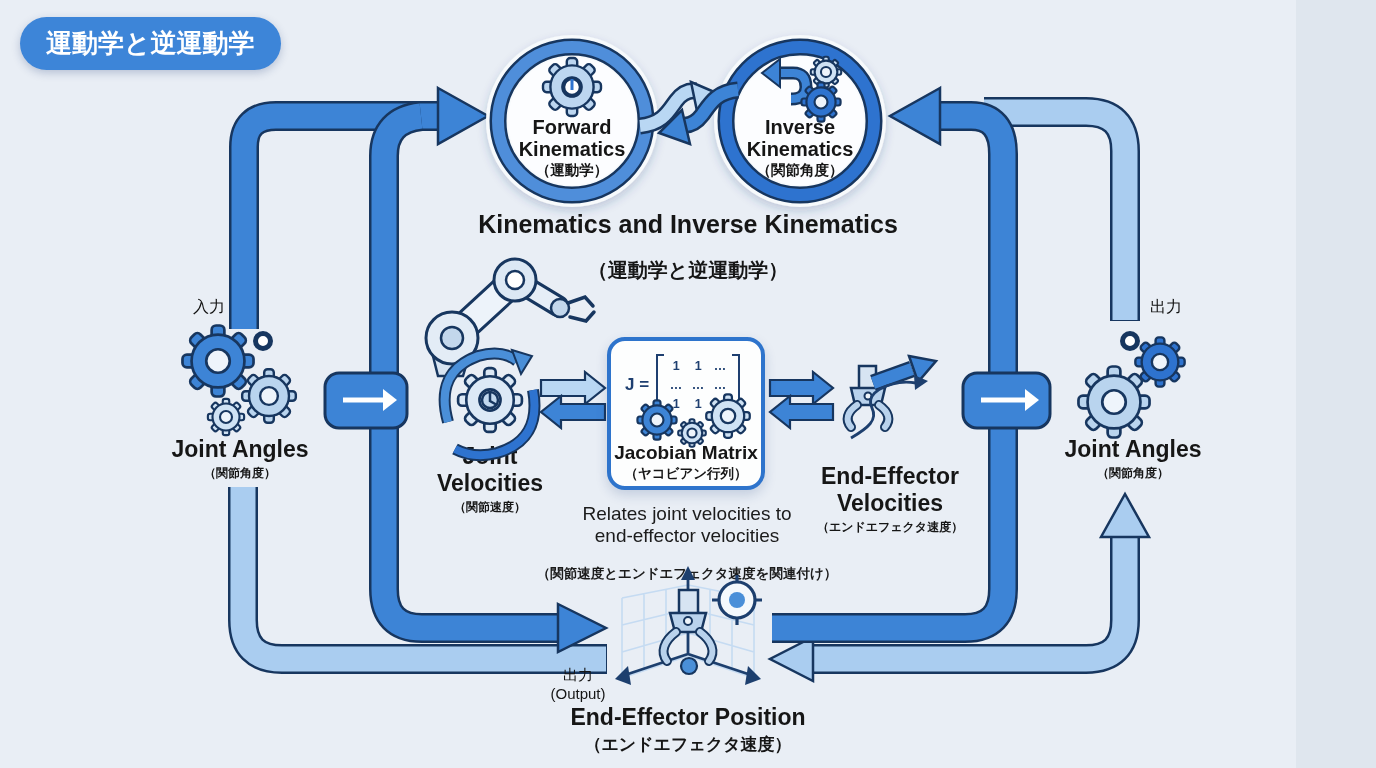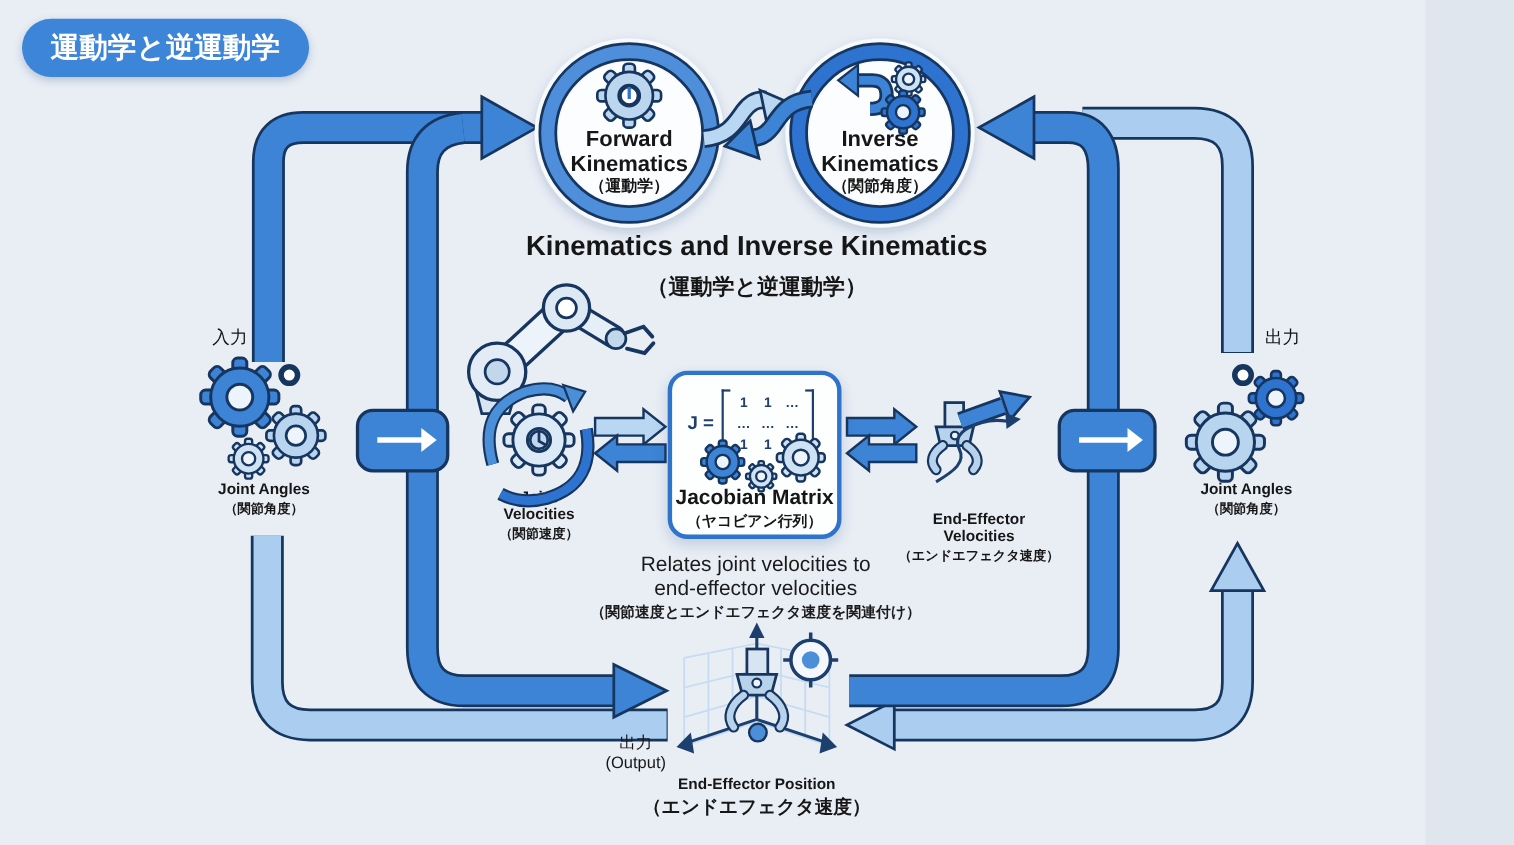--- a/index.html
+++ b/index.html
@@ -4,21 +4,21 @@
 <style>
   html,body{margin:0;padding:0;background:#dfe6ee;}
   #canvas{position:relative;width:1296px;height:768px;background:#e9eef5;overflow:hidden;
           font-family:"Liberation Sans","DejaVu Sans",sans-serif;}
   svg{position:absolute;left:0;top:0;}
   #svg-back{z-index:0;}
   #text-layer{position:absolute;inset:0;z-index:1;}
   #svg-front{z-index:2;pointer-events:none;}
   .t{position:absolute;color:#161616;}
   .center{text-align:center;}
-  .lbl{font-size:14px;font-weight:bold;}
+  .lbl{font-size:23px;font-weight:bold;}
   .sub{font-size:12px;font-weight:bold;}
   .io{font-size:16px;color:#111;}
   .badge{position:absolute;left:20px;top:17px;background:#3d85d8;color:#fff;font-size:26px;
          font-weight:bold;padding:9px 26px;border-radius:27px;box-shadow:0 3px 8px rgba(30,60,120,.25);}
   .title-en{font-size:25px;font-weight:bold;}
   .title-ja{font-size:20px;font-weight:bold;}
   .jac-box{position:absolute;left:607px;top:337px;width:158px;height:153px;background:#fdfefe;
            border:4px solid #2e74cc;border-radius:18px;box-sizing:border-box;
            box-shadow:0 5px 12px rgba(30,60,120,.18);}
   .jac-eq{position:absolute;left:14px;top:13px;display:flex;align-items:stretch;}
@@ -126,21 +126,21 @@
     <div style="font-size:14.5px;font-weight:bold;line-height:21px;">（運動学）</div>
   </div>
   <div class="t center" style="left:720px;top:116px;width:160px;">
     <div style="font-size:20px;font-weight:bold;line-height:22px;">Inverse</div>
     <div style="font-size:20px;font-weight:bold;line-height:22px;">Kinematics</div>
     <div style="font-size:14.5px;font-weight:bold;line-height:21px;">（関節角度）</div>
   </div>
 
   <div class="t center" style="left:338px;top:210px;width:700px;">
     <div class="title-en">Kinematics and Inverse Kinematics</div>
-    <div class="title-ja" style="margin-top:8px;">（運動学と逆運動学）</div>
+    <div class="title-ja" style="margin-top:18px;">（運動学と逆運動学）</div>
   </div>
 
   <div class="t io" style="left:170px;top:297px;width:55px;text-align:right;">入力</div>
   <div class="t io" style="left:1150px;top:297px;width:60px;">出力</div>
 
   <div class="t center" style="left:150px;top:436px;width:180px;">
     <div class="lbl">Joint Angles</div>
     <div class="sub" style="margin-top:2px;">（関節角度）</div>
   </div>
 
@@ -167,21 +167,21 @@
       </div>
       <span class="br br-r"></span>
     </div>
     <div class="jac-lbl">Jacobian Matrix</div>
     <div class="jac-ja">（ヤコビアン行列）</div>
   </div>
 
   <div class="t center" style="left:507px;top:503px;width:360px;">
     <div class="cap">Relates joint velocities to</div>
     <div class="cap">end-effector velocities</div>
-    <div class="cap-ja" style="margin-top:1px;">（関節速度とエンドエフェクタ速度を関連付け）</div>
+    <div class="cap-ja" style="margin-top:18px;">（関節速度とエンドエフェクタ速度を関連付け）</div>
   </div>
 
   <div class="t center" style="left:800px;top:443px;width:180px;margin-top:20px;">
     <div class="lbl">End-Effector</div>
     <div class="lbl">Velocities</div>
     <div class="sub" style="margin-top:2px;">（エンドエフェクタ速度）</div>
   </div>
 
   <div class="t center" style="left:1043px;top:436px;width:180px;">
     <div class="lbl">Joint Angles</div>

